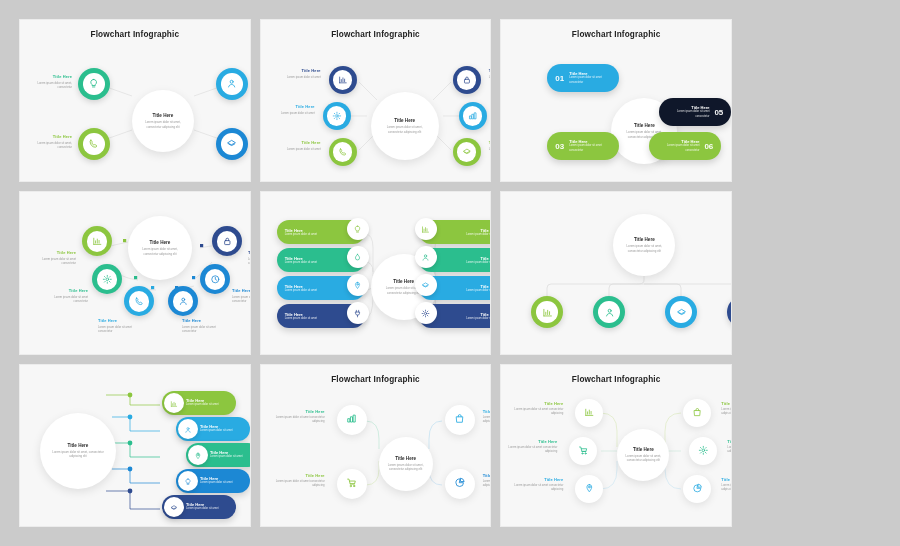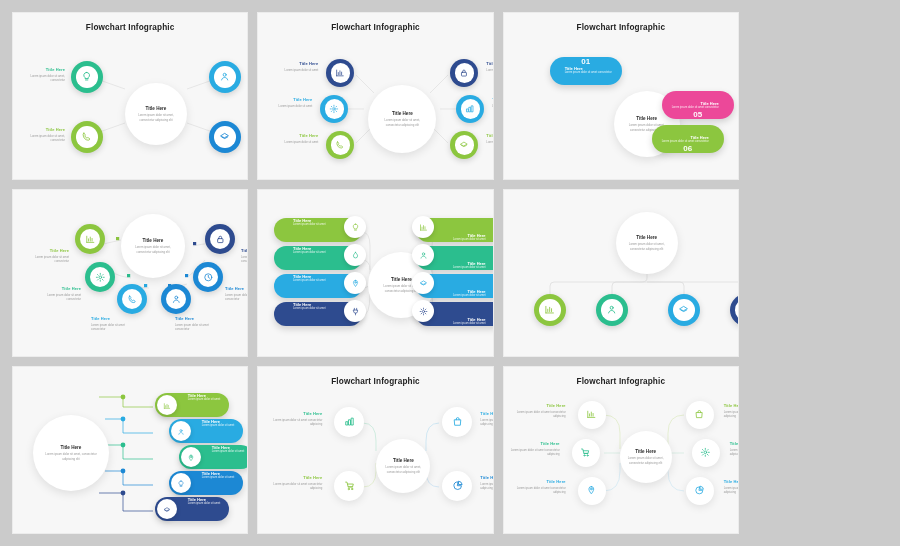--- a/index.html
+++ b/index.html
@@ -8,21 +8,21 @@
     background:#cbcbcb;
     font-family:"Liberation Sans", sans-serif;
     -webkit-font-smoothing:antialiased;
   }
   #grid{
     width:751px; height:546px;
     display:grid;
     grid-template-columns:repeat(3, 1fr);
     grid-template-rows:repeat(3, 1fr);
     gap:9px;
-    padding:12px;
+    padding:19px;
   }
   .slide{
     position:relative;
     background:#f7f7f7;
     border:1px solid #ececec;
     overflow:hidden;
   }
   .slide-inner{ position:absolute; inset:0; }
   .stitle{
     position:absolute; top:10px; left:0; right:0;
@@ -64,21 +64,20 @@
   .txt .t-t{ font-size:4px; font-weight:bold; margin-bottom:1.5px; letter-spacing:.1px; }
   .txt .t-d{ font-size:2.8px; color:#9a9a9a; line-height:1.55; }
   .txt.right{ text-align:left; }
   .txt.left{ text-align:right; }
 
   .pill{
     position:absolute; border-radius:999px;
     display:flex; align-items:center;
     box-shadow:0 3px 7px rgba(0,0,0,.16);
     color:#fff;
-    flex-direction:column;
   }
   .pill .p-num{ font-size:8px; font-weight:bold; opacity:.95; }
   .pill .p-body .p-t{ font-size:4px; font-weight:bold; }
   .pill .p-body .p-d{ font-size:2.7px; opacity:.85; line-height:1.5; }
 
   .badge{
     position:absolute; border-radius:50%; background:#fff;
     display:flex; align-items:center; justify-content:center;
     box-shadow:0 2px 5px rgba(0,0,0,.14);
   }
@@ -273,21 +272,28 @@
           <div class="h-t">Title Here</div>
           <div class="h-d">Lorem ipsum dolor sit amet, consectetur adipiscing elit</div>
         </div>
         <div class="pill" style="left:46px;top:44px;width:72px;height:28px;background:#29ABE2;padding:0 8px;">
           <div class="p-num">01</div>
           <div class="p-body" style="margin-left:5px">
             <div class="p-t">Title Here</div>
             <div class="p-d">Lorem ipsum dolor sit amet consectetur</div>
           </div>
         </div>
-        <div class="pill" style="left:158px;top:78px;width:72px;height:28px;background:#ec4899;padding:0 8px;justify-content:flex-end;">
+        <div class="pill" style="left:46px;top:112px;width:72px;height:28px;background:#8CC63F;padding:0 8px;">
+          <div class="p-num">03</div>
+          <div class="p-body" style="margin-left:5px">
+            <div class="p-t">Title Here</div>
+            <div class="p-d">Lorem ipsum dolor sit amet consectetur</div>
+          </div>
+        </div>
+        <div class="pill" style="left:158px;top:78px;width:72px;height:28px;background:#0f172a;padding:0 8px;justify-content:flex-end;">
           <div class="p-body" style="margin-right:5px;text-align:right">
             <div class="p-t">Title Here</div>
             <div class="p-d">Lorem ipsum dolor sit amet consectetur</div>
           </div>
           <div class="p-num">05</div>
         </div>
         <div class="pill" style="left:148px;top:112px;width:72px;height:28px;background:#8CC63F;padding:0 8px;justify-content:flex-end;">
           <div class="p-body" style="margin-right:5px;text-align:right">
             <div class="p-t">Title Here</div>
             <div class="p-d">Lorem ipsum dolor sit amet consectetur</div>

